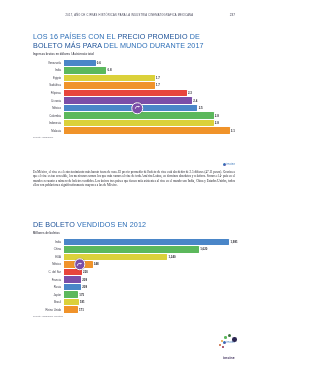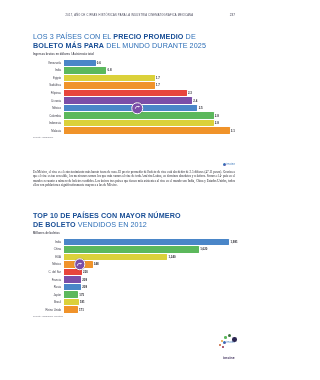--- a/index.html
+++ b/index.html
@@ -31,21 +31,21 @@
 
   
   .chart-block{position:absolute;left:0;width:268px;padding:0 33px;box-sizing:border-box;}
 
   .chart-title{
     font-size:7.2px;line-height:8.6px;
     color:#2e6fb7;font-weight:400;
     letter-spacing:.1px;
     margin:0 0 1px 0;
   }
-  .chart-title b{font-weight:700;color:#1a4f96;}
+  .chart-title b{font-weight:400;color:#1a4f96;}
   .chart-sub{
     font-size:2.7px;color:#4a4a55;font-weight:700;
     letter-spacing:.1px;margin:2.5px 0 0 0;
   }
 
   
   .bars{margin-top:4px;}
   .barrow{
     display:flex;align-items:center;
     height:6.4px;margin-bottom:1.15px;
@@ -122,22 +122,22 @@
 
 <div class="page">
 
   <div class="runhead">
     <div class="runhead-title">2017, AÑO DE CIFRAS HISTÓRICAS PARA LA INDUSTRIA CINEMATOGRÁFICA MEXICANA</div>
     <div class="runhead-page">237</div>
   </div>
 
   <div class="chart-block" id="block1" style="top:33px;">
     <div class="chart-title">
-      <span>LOS 3 PAÍSES CON EL </span><b>PRECIO PROMEDIO</b><span> DE</span><br>
-      <b>BOLETO MÁS PARA</b><span> DEL MUNDO DURANTE 2025</span>
+      <span>LOS 16 PAÍSES CON EL </span><b>PRECIO PROMEDIO</b><span> DE</span><br>
+      <b>BOLETO MÁS PARA</b><span> DEL MUNDO DURANTE 2017</span>
     </div>
     <div class="chart-sub">Ingresos brutos en dólares / Asistencia total</div>
     <div class="bars" id="bars1">
         <div class="barrow">
           <div class="barlabel">Venezuela</div>
           <div class="bartrack">
             <div class="barfill" style="width: 18.75%; background: rgb(74, 134, 200);"></div>
             <div class="barval" style="left: 18.75%;">0.6</div>
           </div>
         </div>
@@ -215,21 +215,21 @@
 
   <div class="wordmark" style="right:33px;top:163px;">
     <span class="wm-dot"></span>
     <span>imcine</span>
   </div>
 
   <div class="bodytext" style="top:170px;">En México, el cine es el entretenimiento más barato fuera de casa. El precio promedio del boleto de cine está alrededor de 2.5 dólares (47.11 pesos). Gracias a que el cine es tan accesible, los mexicanos somos los que más vamos al cine de toda América Latina, en términos absolutos y relativos. Somos el 4º país en el mundo en cuanto a número de boletos vendidos. Los únicos tres países que tienen más asistentes al cine en el mundo son India, China y Estados Unidos, todos ellos con poblaciones significativamente mayores a las de México.</div>
 
   <div class="chart-block" id="block2" style="top:212px;">
     <div class="chart-title">
-      <b>TOP 10 DE PAÍSES CON MAYOR NÚMERO</b><br>
+      <br>
       <b>DE BOLETO</b><span> VENDIDOS EN 2012</span>
     </div>
     <div class="chart-sub">Millones de boletos</div>
     <div class="bars" id="bars2">
         <div class="barrow">
           <div class="barlabel">India</div>
           <div class="bartrack">
             <div class="barfill" style="width: 96.6341%; background: rgb(74, 134, 200);"></div>
             <div class="barval" style="left: 96.6341%;">1,981</div>
           </div>

